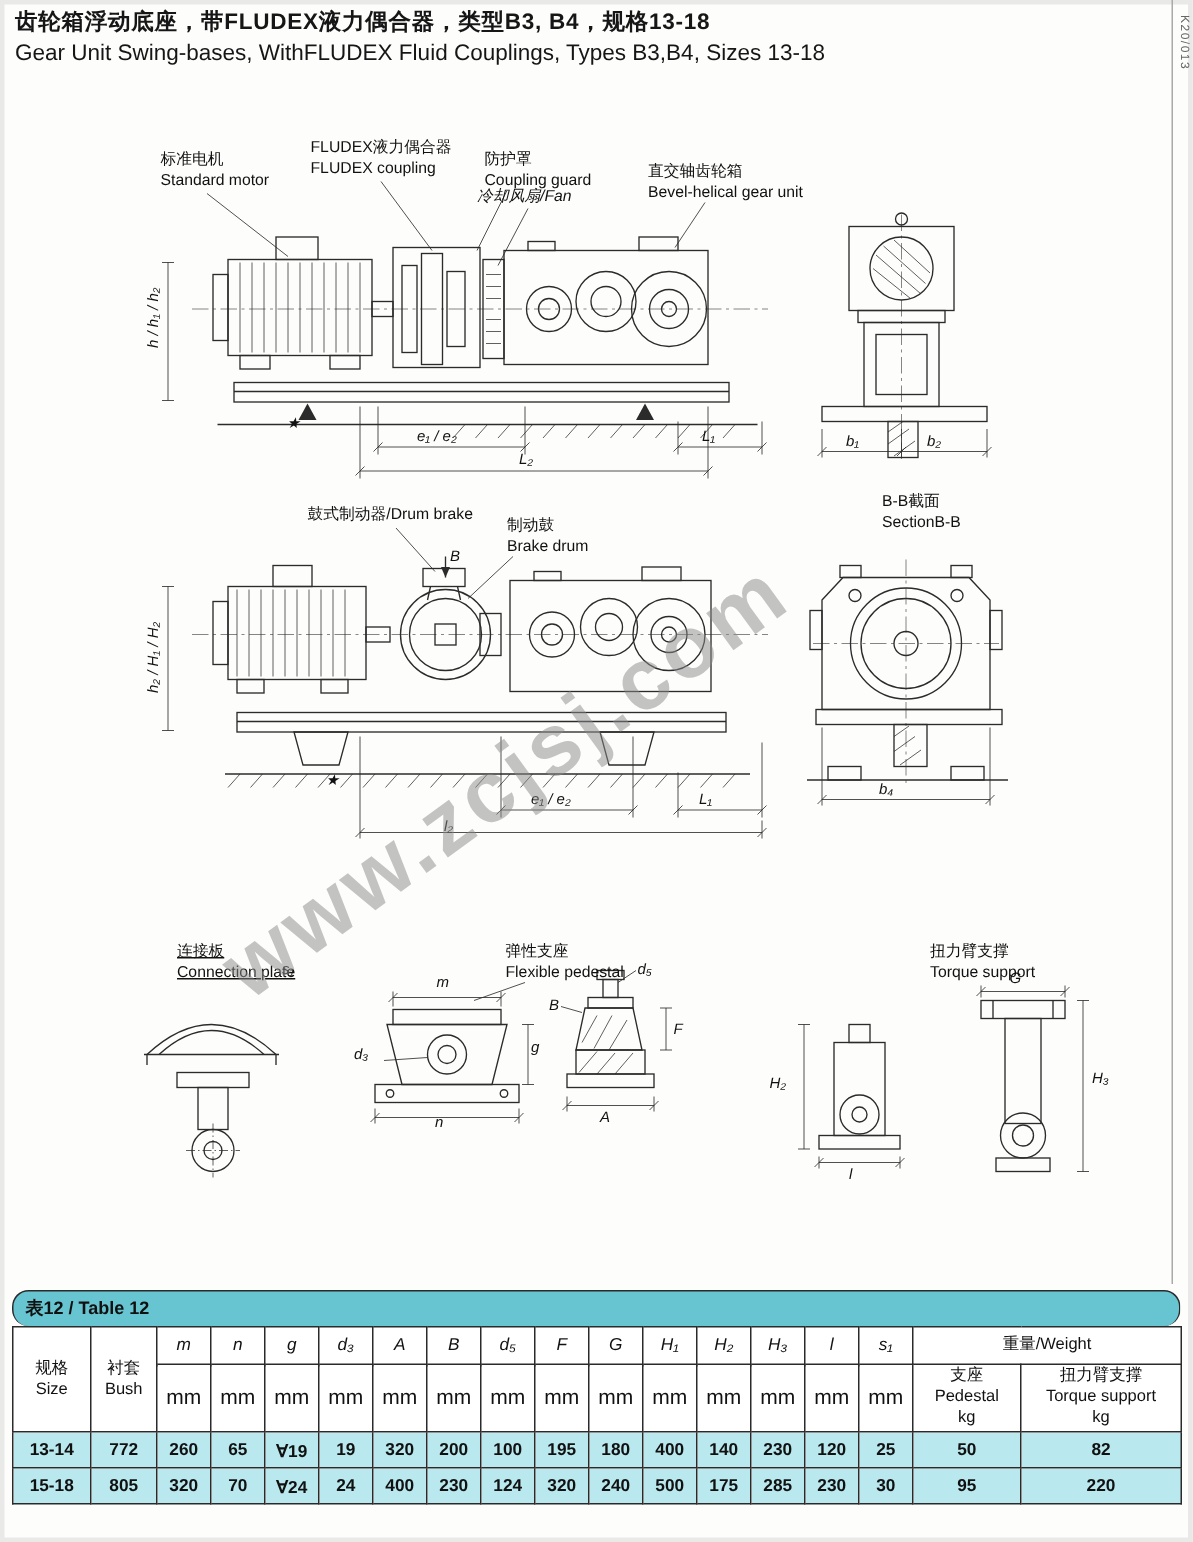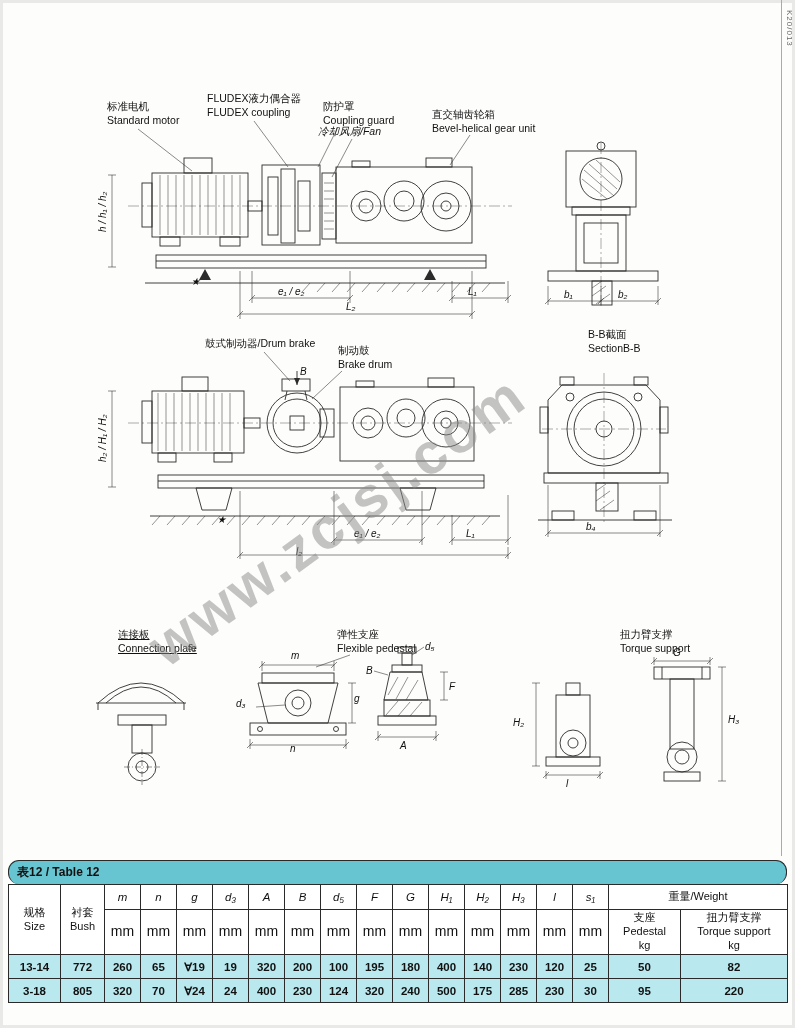--- a/index.html
+++ b/index.html
@@ -33,20 +33,24 @@
   tbody td{height:23px;font-size:11.5px;font-weight:bold;white-space:nowrap;}
   td.sizecell{font-weight:bold;}
   th.dimletter{font-style:italic;font-size:11.5px;}
   th.unit{font-size:14px;}
 </style>
 </head>
 <body>
 
 <div class="page">
 
+  <div class="titles">
+    <div class="title-zh">齿轮箱浮动底座，带FLUDEX液力偶合器，类型B3, B4，规格13-18</div>
+    <div class="title-en">Gear Unit Swing-bases, WithFLUDEX Fluid Couplings, Types B3,B4, Sizes 13-18</div>
+  </div>
   <div class="doc-code">K20/013</div>
   <div class="edge-line"></div>
 
   <div class="drawing">
     <svg width="795" height="800" viewBox="0 0 795 800">
 
       <g stroke="#777" stroke-width="0.6" fill="none" stroke-dasharray="11 3 2 3">
         <path d="M128,151 H512 M128,368 H512 M601,88 V252 M604,318 V470 M542,374 H666"></path>
       </g>
 
@@ -377,21 +381,21 @@
             <td>180</td>
             <td>400</td>
             <td>140</td>
             <td>230</td>
             <td>120</td>
             <td>25</td>
             <td>50</td>
             <td>82</td>
           </tr>
           <tr style="background: rgb(185, 232, 238);">
-            <td class="sizecell">3-18</td>
+            <td class="sizecell">15-18</td>
             <td>805</td>
             <td>320</td>
             <td>70</td>
             <td>∀24</td>
             <td>24</td>
             <td>400</td>
             <td>230</td>
             <td>124</td>
             <td>320</td>
             <td>240</td>

